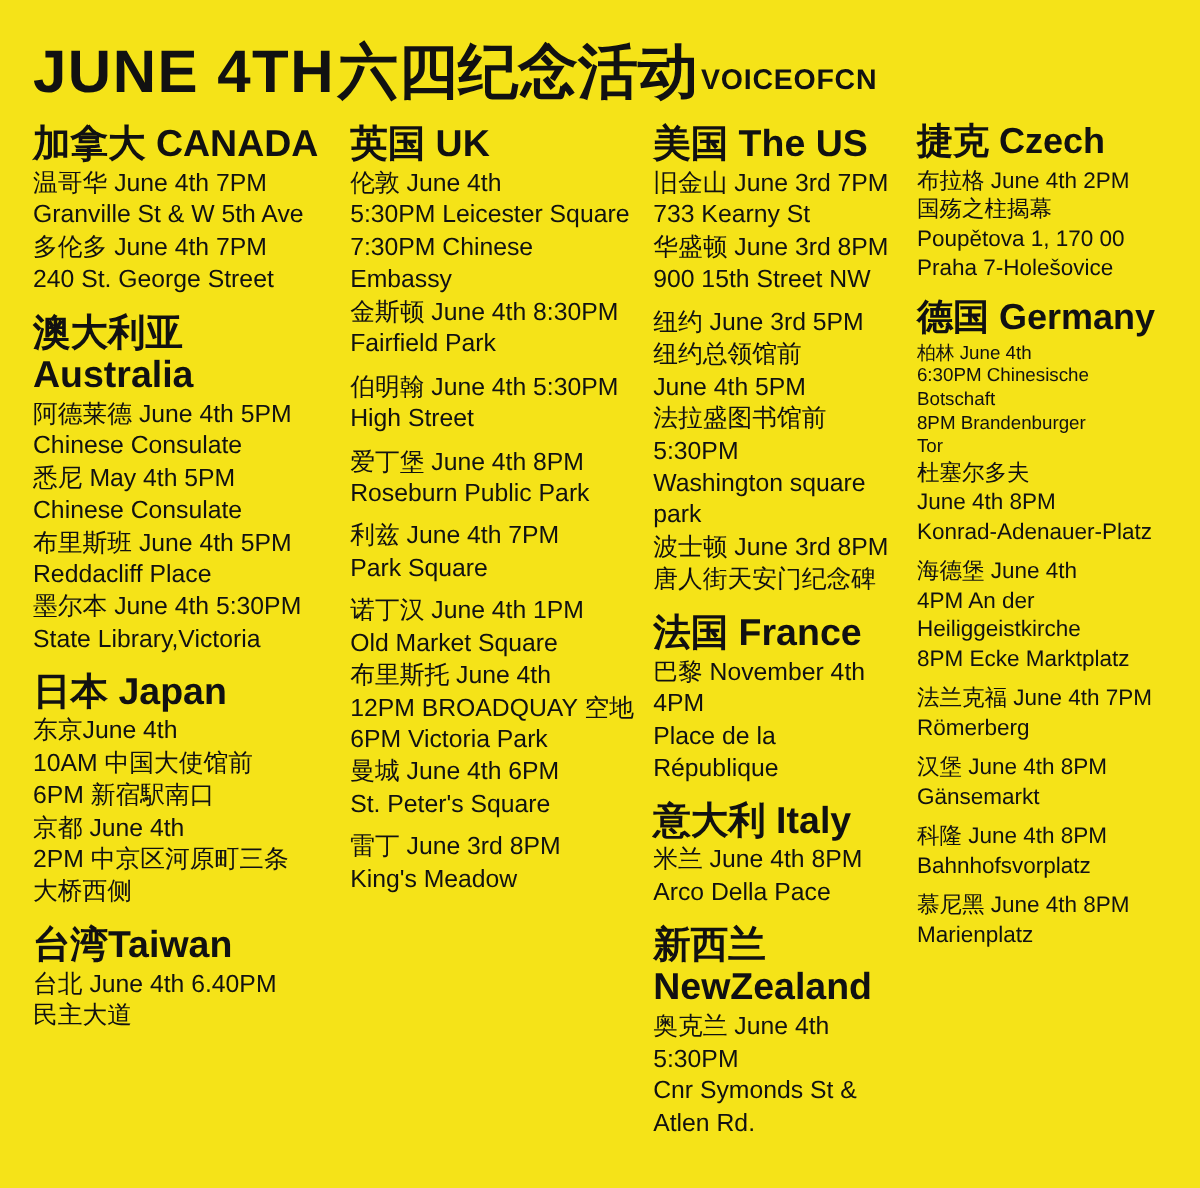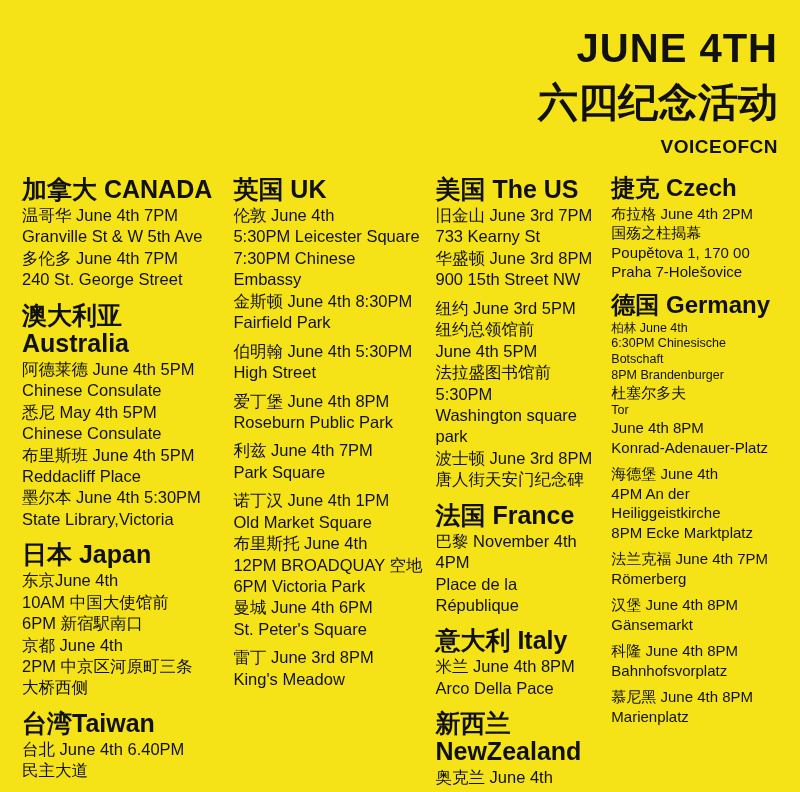--- a/index.html
+++ b/index.html
@@ -17,23 +17,22 @@
   .poster {
     position: relative;
     width: 800px;
     height: 792px;
     box-sizing: border-box;
     padding: 28px 22px 10px 22px;
   }
   .header {
     display: flex;
     align-items: flex-end;
-    gap: 14px;
+    gap: 2px;
     margin-bottom: 14px;
-    flex-direction: column;
   }
   .title-main {
     font-size: 40px;
     font-weight: 800;
     letter-spacing: 1px;
     line-height: 1;
     white-space: nowrap;
   }
   .title-cn {
     font-size: 40px;
@@ -204,22 +203,22 @@
         <div class="line">国殇之柱揭幕</div>
         <div class="line">Poupětova 1, 170 00</div>
         <div class="line">Praha 7-Holešovice</div>
       </div>
       <div class="section">
         <div class="sec-head">德国 Germany</div>
         <div class="line small">柏林 June 4th</div>
         <div class="line small">6:30PM Chinesische</div>
         <div class="line small">Botschaft</div>
         <div class="line small">8PM Brandenburger</div>
+        <div class="line small">Tor</div>
         <div class="line">杜塞尔多夫</div>
-        <div class="line small">Tor</div>
         <div class="line">June 4th 8PM</div>
         <div class="line">Konrad-Adenauer-Platz</div>
         <div class="gap"></div>
         <div class="line">海德堡 June 4th</div>
         <div class="line">4PM An der</div>
         <div class="line">Heiliggeistkirche</div>
         <div class="line">8PM Ecke Marktplatz</div>
         <div class="gap"></div>
         <div class="line">法兰克福 June 4th 7PM</div>
         <div class="line">Römerberg</div>

